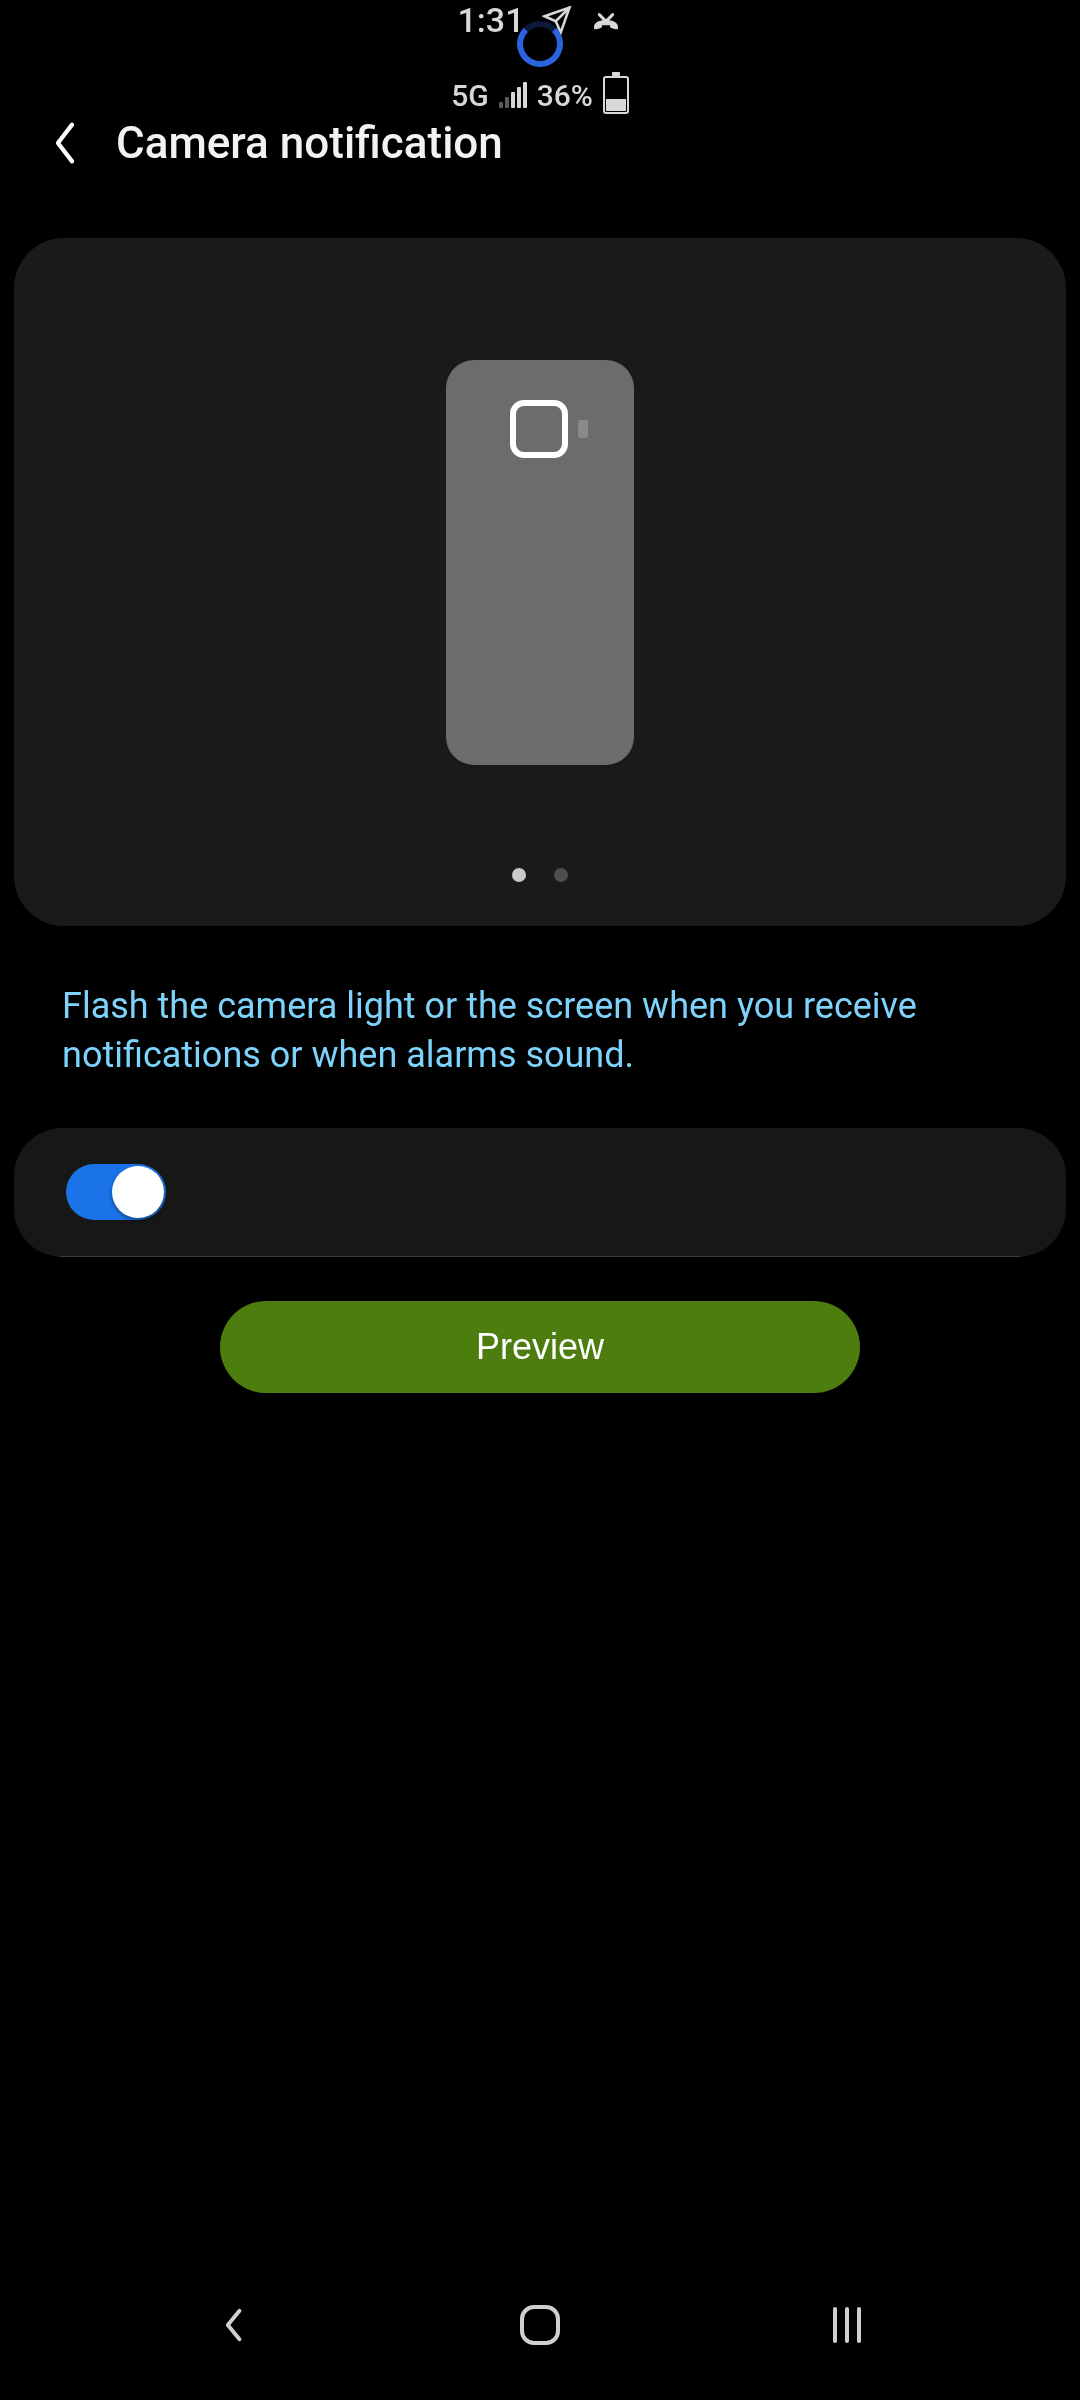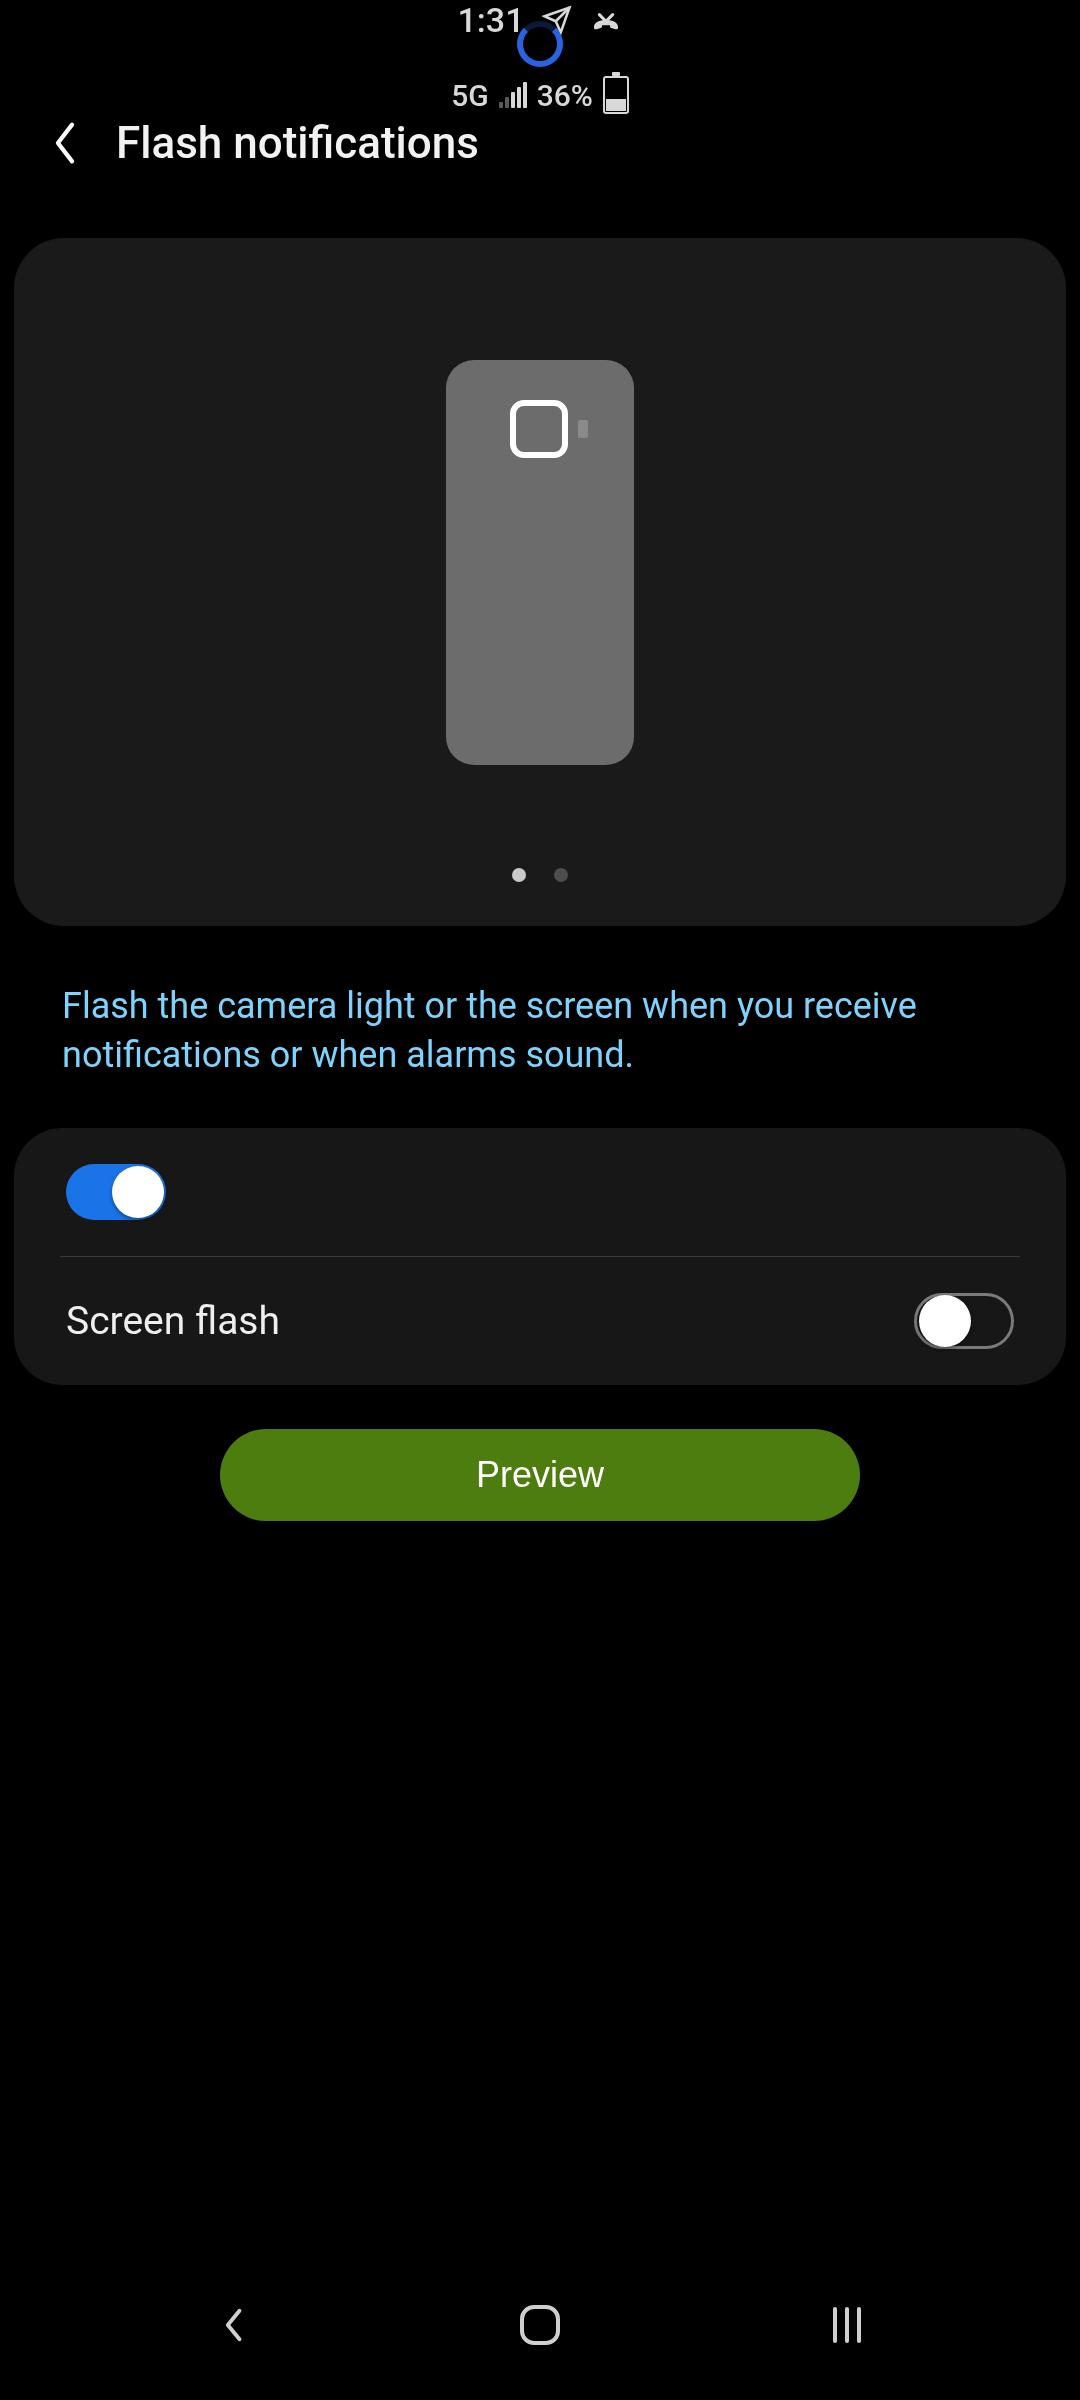--- a/index.html
+++ b/index.html
@@ -99,21 +99,21 @@
       <span class="battery-icon"></span>
     </div>
   </div>
 
   <div class="app-bar">
     <div class="back-chevron">
       <svg width="34" height="48" viewBox="0 0 24 34" fill="none" stroke="#fff" stroke-width="3" stroke-linecap="round" stroke-linejoin="round">
           <polyline points="17 4 7 17 17 30"></polyline>
         </svg>
     </div>
-    <div class="app-title">Flash notifications</div>
+    <div class="app-title">Camera notification</div>
   </div>
 
   <div class="preview-card">
     <div class="phone-mock">
       <div class="cam-bracket"></div>
       <div class="cam-dot"></div>
     </div>
     <div class="pager">
       <div class="pager-dot active"></div>
       <div class="pager-dot"></div>
@@ -122,26 +122,20 @@
 
   <div class="description">Flash the camera light or the screen when you receive notifications or when alarms sound.</div>
 
   <div class="settings-group">
     <div class="setting-row">
       <div class="switch on">
           <div class="thumb"></div>
         </div>
     </div>
     <div class="divider"></div>
-    <div class="setting-row">
-      <span class="setting-label">Screen flash</span>
-      <div class="switch off">
-          <div class="thumb"></div>
-        </div>
-    </div>
   </div>
 
   <div class="preview-btn-wrap">
     <button class="preview-btn">Preview</button>
   </div>
 
   <div class="nav-bar">
     <div class="nav-btn">
       <svg width="34" height="44" viewBox="0 0 24 34" fill="none" stroke="#cfcfcf" stroke-width="3" stroke-linecap="round" stroke-linejoin="round">
           <polyline points="17 6 8 17 17 28"></polyline>

